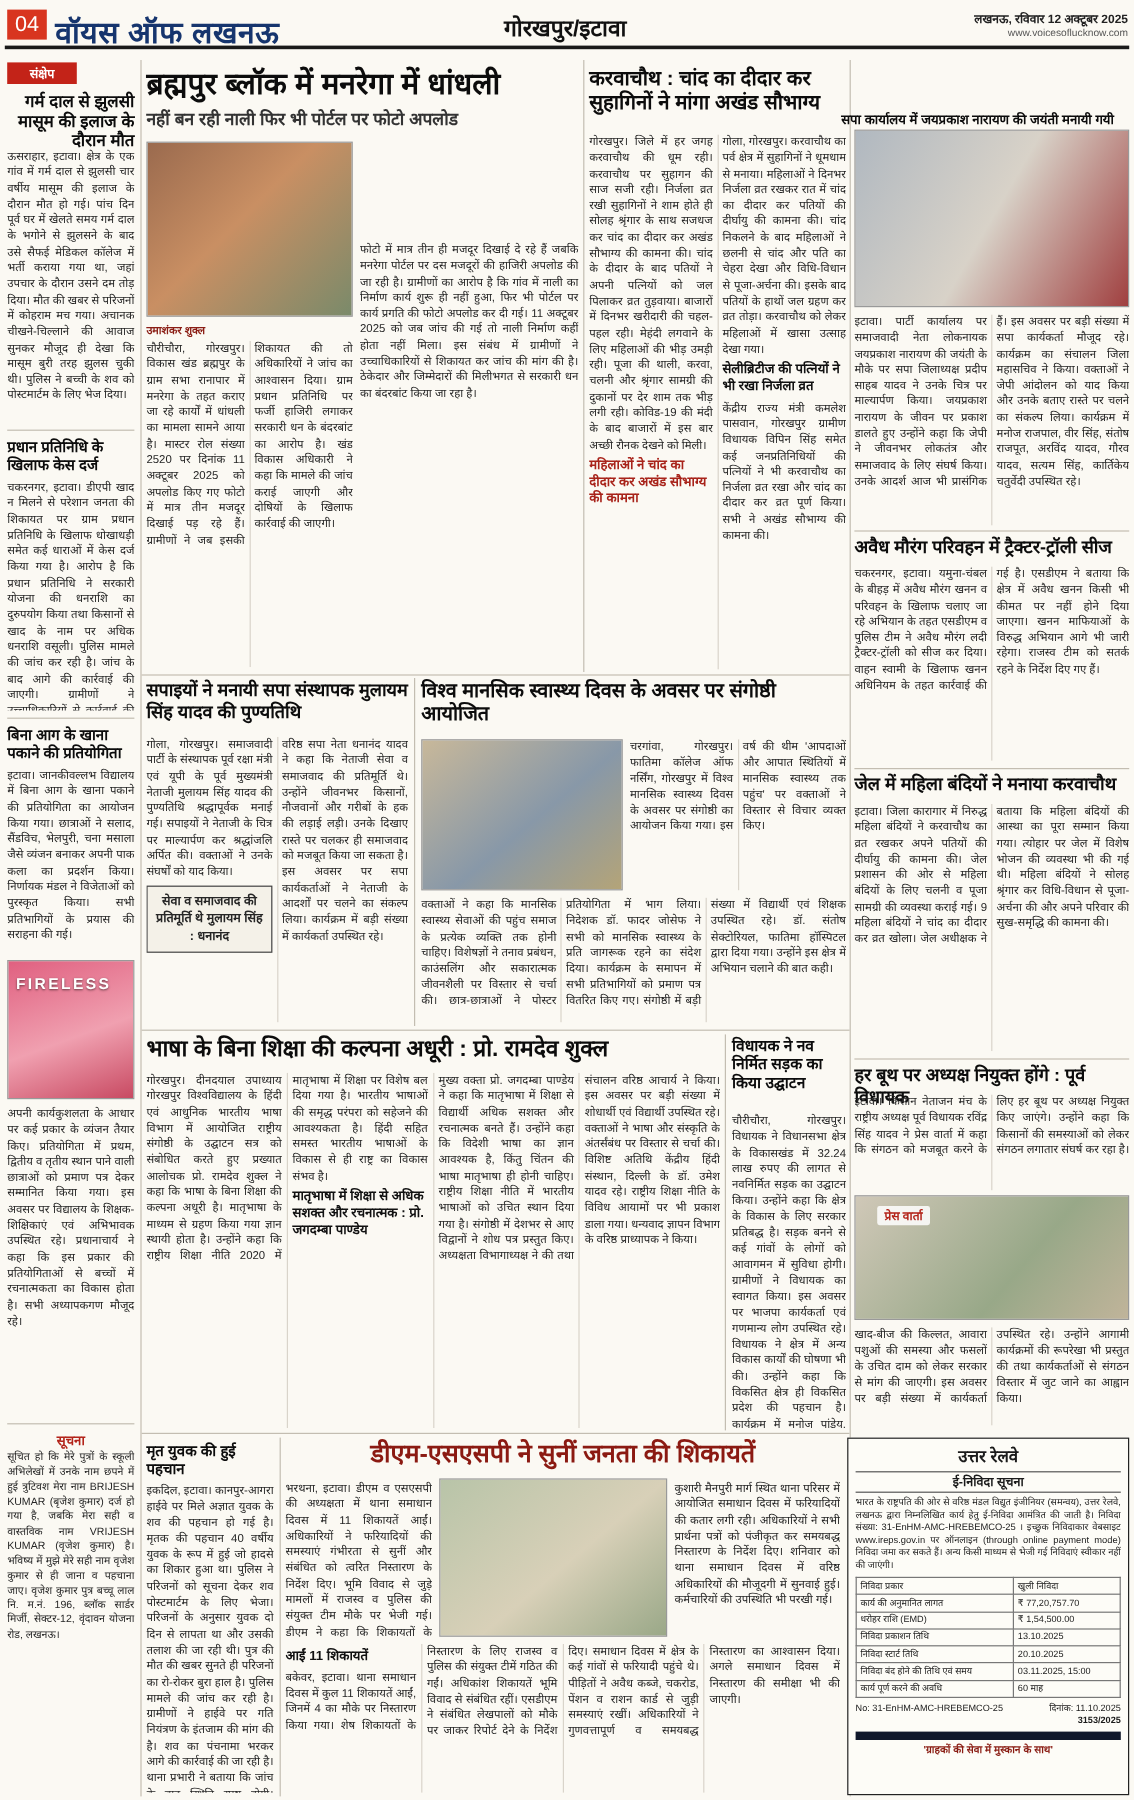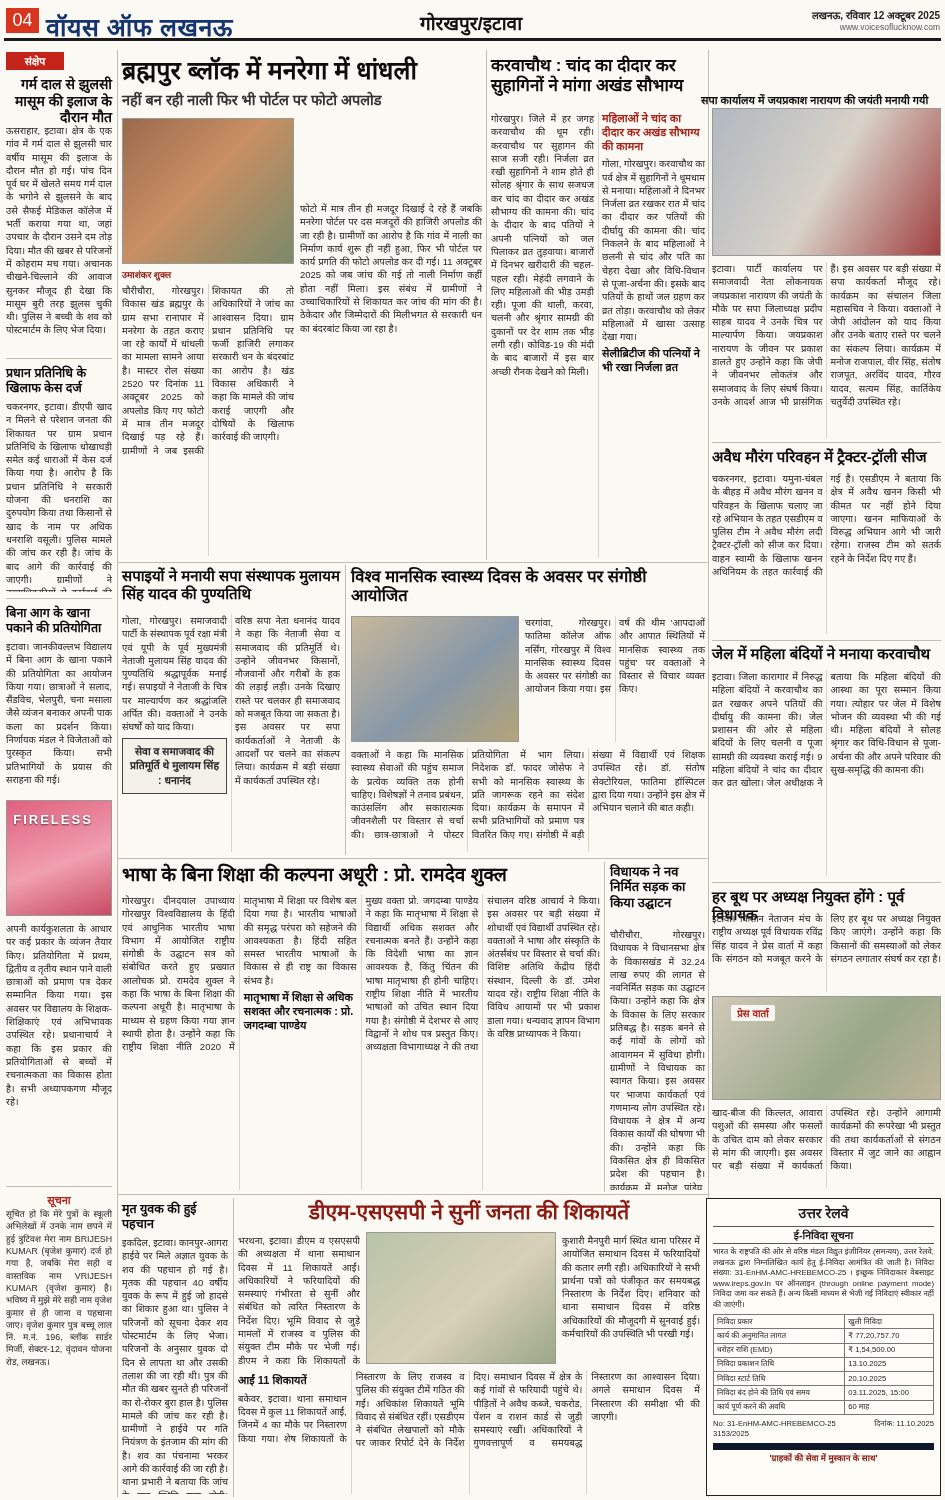--- a/index.html
+++ b/index.html
@@ -96,20 +96,21 @@
 
   <div class="abs bt" style="left:300px; top:202px; width:182px; height:354px;">फोटो में मात्र तीन ही मजदूर दिखाई दे रहे हैं जबकि मनरेगा पोर्टल पर दस मजदूरों की हाजिरी अपलोड की जा रही है। ग्रामीणों का आरोप है कि गांव में नाली का निर्माण कार्य शुरू ही नहीं हुआ, फिर भी पोर्टल पर कार्य प्रगति की फोटो अपलोड कर दी गई। 11 अक्टूबर 2025 को जब जांच की गई तो नाली निर्माण कहीं होता नहीं मिला। इस संबंध में ग्रामीणों ने उच्चाधिकारियों से शिकायत कर जांच की मांग की है। ठेकेदार और जिम्मेदारों की मिलीभगत से सरकारी धन का बंदरबांट किया जा रहा है।</div>
   <div class="abs bt c2" style="left:122px; top:284px; width:172px; height:272px;">चौरीचौरा, गोरखपुर। विकास खंड ब्रह्मपुर के ग्राम सभा रानापार में मनरेगा के तहत कराए जा रहे कार्यों में धांधली का मामला सामने आया है। मास्टर रोल संख्या 2520 पर दिनांक 11 अक्टूबर 2025 को अपलोड किए गए फोटो में मात्र तीन मजदूर दिखाई पड़ रहे हैं। ग्रामीणों ने जब इसकी शिकायत की तो अधिकारियों ने जांच का आश्वासन दिया। ग्राम प्रधान प्रतिनिधि पर फर्जी हाजिरी लगाकर सरकारी धन के बंदरबांट का आरोप है। खंड विकास अधिकारी ने कहा कि मामले की जांच कराई जाएगी और दोषियों के खिलाफ कार्रवाई की जाएगी।</div>
 
   <div class="abs hl" style="left:491px; top:56px; width:214px; font-size:17px;">करवाचौथ : चांद का दीदार कर सुहागिनों ने मांगा अखंड सौभाग्य</div>
   <div class="abs bt c2" style="left:491px; top:112px; width:214px; height:446px;">
     <p>गोरखपुर। जिले में हर जगह करवाचौथ की धूम रही। करवाचौथ पर सुहागन की साज सजी रही। निर्जला व्रत रखी सुहागिनों ने शाम होते ही सोलह श्रृंगार के साथ सजधज कर चांद का दीदार कर अखंड सौभाग्य की कामना की। चांद के दीदार के बाद पतियों ने अपनी पत्नियों को जल पिलाकर व्रत तुड़वाया। बाजारों में दिनभर खरीदारी की चहल-पहल रही। मेहंदी लगवाने के लिए महिलाओं की भीड़ उमड़ी रही। पूजा की थाली, करवा, चलनी और श्रृंगार सामग्री की दुकानों पर देर शाम तक भीड़ लगी रही। कोविड-19 की मंदी के बाद बाजारों में इस बार अच्छी रौनक देखने को मिली।</p>
     <div class="sub-red">महिलाओं ने चांद का दीदार कर अखंड सौभाग्य की कामना</div>
     <p>गोला, गोरखपुर। करवाचौथ का पर्व क्षेत्र में सुहागिनों ने धूमधाम से मनाया। महिलाओं ने दिनभर निर्जला व्रत रखकर रात में चांद का दीदार कर पतियों की दीर्घायु की कामना की। चांद निकलने के बाद महिलाओं ने छलनी से चांद और पति का चेहरा देखा और विधि-विधान से पूजा-अर्चना की। इसके बाद पतियों के हाथों जल ग्रहण कर व्रत तोड़ा। करवाचौथ को लेकर महिलाओं में खासा उत्साह देखा गया।</p>
     <div class="sub-blk">सेलीब्रिटीज की पत्नियों ने भी रखा निर्जला व्रत</div>
+    <p>केंद्रीय राज्य मंत्री कमलेश पासवान, गोरखपुर ग्रामीण विधायक विपिन सिंह समेत कई जनप्रतिनिधियों की पत्नियों ने भी करवाचौथ का निर्जला व्रत रखा और चांद का दीदार कर व्रत पूर्ण किया। सभी ने अखंड सौभाग्य की कामना की।</p>
   </div>
 
   <div class="abs hl" style="left:701px; top:56px; width:229px; font-size:11px;margin-top:38px;">सपा कार्यालय में जयप्रकाश नारायण की जयंती मनायी गयी</div>
   <div class="photo" style="left:712px; top:108px; width:229px; height:148px; background:linear-gradient(120deg,#b0b8c0 0%,#d8d2c8 50%,#a04040 100%);"></div>
   <div class="abs bt c2" style="left:712px; top:262px; width:229px; height:176px;">इटावा। पार्टी कार्यालय पर समाजवादी नेता लोकनायक जयप्रकाश नारायण की जयंती के मौके पर सपा जिलाध्यक्ष प्रदीप साहब यादव ने उनके चित्र पर माल्यार्पण किया। जयप्रकाश नारायण के जीवन पर प्रकाश डालते हुए उन्होंने कहा कि जेपी ने जीवनभर लोकतंत्र और समाजवाद के लिए संघर्ष किया। उनके आदर्श आज भी प्रासंगिक हैं। इस अवसर पर बड़ी संख्या में सपा कार्यकर्ता मौजूद रहे। कार्यक्रम का संचालन जिला महासचिव ने किया। वक्ताओं ने जेपी आंदोलन को याद किया और उनके बताए रास्ते पर चलने का संकल्प लिया। कार्यक्रम में मनोज राजपाल, वीर सिंह, संतोष राजपूत, अरविंद यादव, गौरव यादव, सत्यम सिंह, कार्तिकेय चतुर्वेदी उपस्थित रहे।</div>
 
   <div class="abs hl" style="left:712px; top:448px; width:229px; font-size:15px;">अवैध मौरंग परिवहन में ट्रैक्टर-ट्रॉली सीज</div>
   <div class="abs bt c2" style="left:712px; top:472px; width:229px; height:162px;">चकरनगर, इटावा। यमुना-चंबल के बीहड़ में अवैध मौरंग खनन व परिवहन के खिलाफ चलाए जा रहे अभियान के तहत एसडीएम व पुलिस टीम ने अवैध मौरंग लदी ट्रैक्टर-ट्रॉली को सीज कर दिया। वाहन स्वामी के खिलाफ खनन अधिनियम के तहत कार्रवाई की गई है। एसडीएम ने बताया कि क्षेत्र में अवैध खनन किसी भी कीमत पर नहीं होने दिया जाएगा। खनन माफियाओं के विरुद्ध अभियान आगे भी जारी रहेगा। राजस्व टीम को सतर्क रहने के निर्देश दिए गए हैं।</div>
 
   <div class="abs hl" style="left:712px; top:645px; width:229px; font-size:15px;">जेल में महिला बंदियों ने मनाया करवाचौथ</div>
@@ -189,17 +190,17 @@
       <tr>
         <td>कार्य पूर्ण करने की अवधि</td>
         <td>60 माह</td>
       </tr>
     </tbody>
       </table>
     <div class="ftr">
       <span>No: 31-EnHM-AMC-HREBEMCO-25</span>
       <span>दिनांक: 11.10.2025</span>
     </div>
-    <div style="text-align:left; font-size:7.6px;">3153/2025</div>
+    <div style="text-align:right; font-size:7.6px;font-weight:bold;">3153/2025</div>
     <div class="slog">'ग्राहकों की सेवा में मुस्कान के साथ'</div>
   </div>
 
 </div>
 
 </body></html>

